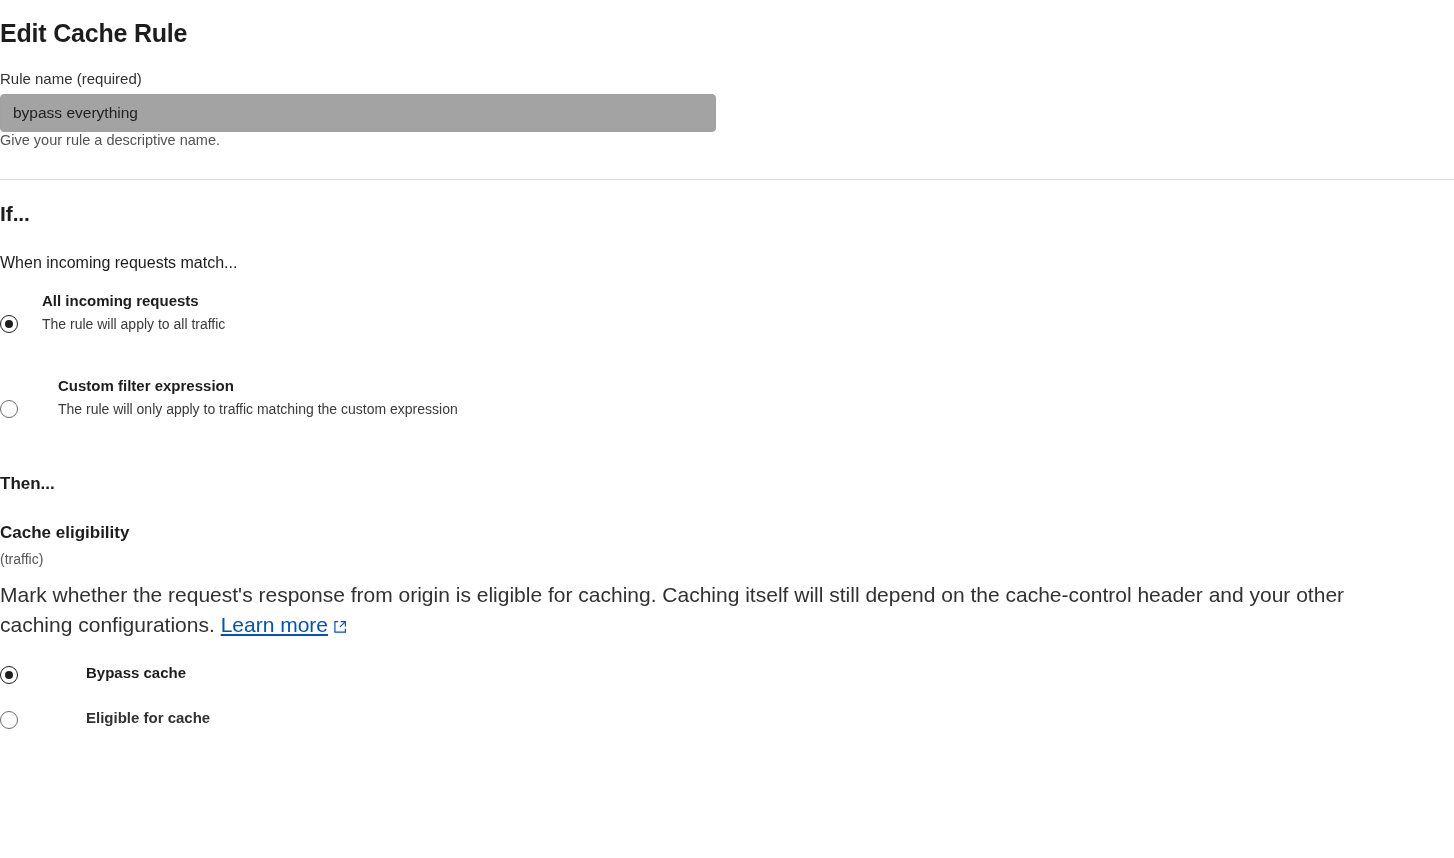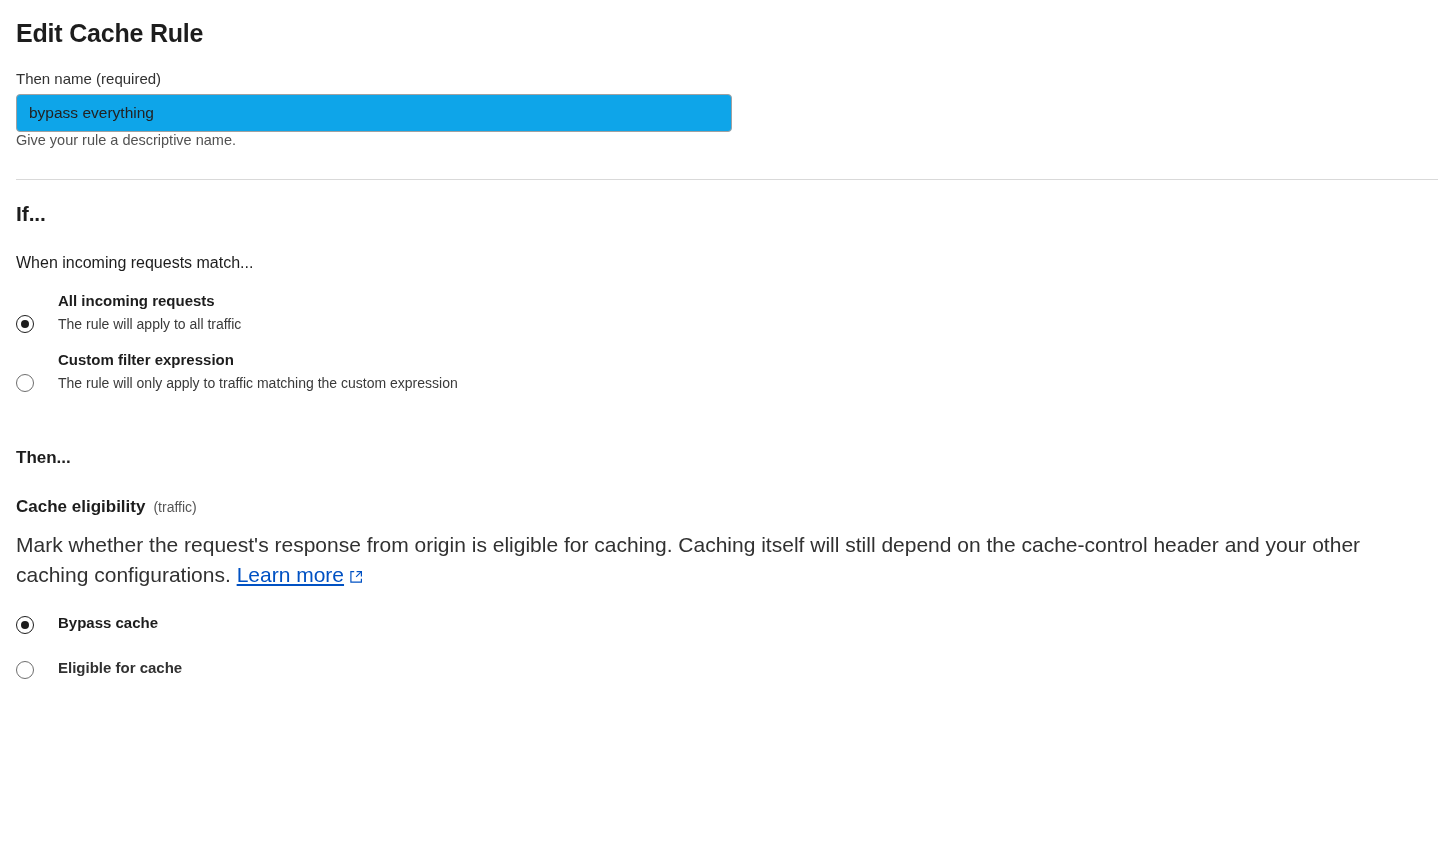--- a/index.html
+++ b/index.html
@@ -9,21 +9,21 @@
     background: #ffffff;
     font-family: "Liberation Sans", sans-serif;
     color: #1d1d1d;
   }
   .page {
     width: 1454px;
     height: 858px;
     background: #ffffff;
     position: relative;
     overflow: hidden;
-    padding: 0 16px;
+    padding: 0 0;
   }
   .page-title {
     font-size: 25px;
     font-weight: bold;
     letter-spacing: -0.2px;
     color: #1d1d1d;
     margin: 18px 0 0 0;
     line-height: 1.2;
   }
   .field-label {
@@ -34,21 +34,21 @@
   }
   .text-input {
     width: 716px;
     height: 38px;
     border: 1px solid #a1a1a1;
     border-radius: 4px;
     padding: 0 12px;
     font-size: 15.5px;
     color: #222;
     font-family: "Liberation Sans", sans-serif;
-    background: #0ea5e9;
+    background: #a3a3a3;
     outline: none;
     display: block;
   }
   .help-text {
     font-size: 14.5px;
     color: #525252;
   }
   .divider {
     border: none;
     border-top: 1px solid #d9d9d9;
@@ -67,21 +67,21 @@
     font-weight: normal;
     color: #1d1d1d;
     margin-top: 28px;
   }
   .radio-group { margin-top: 20px; }
   .radio-row {
     display: flex;
     align-items: flex-end;
     margin-bottom: 0px;
   }
-  .radio-row + .radio-row { margin-top: 18px; }
+  .radio-row + .radio-row { margin-top: 44px; gap: 16px; }
   .radio {
     width: 18px;
     height: 18px;
     border-radius: 50%;
     border: 1.6px solid #6e6e6e;
     background: #fff;
     flex: 0 0 auto;
     margin-top: 2px;
     position: relative;
   }
@@ -115,20 +115,21 @@
     font-size: 17px;
     font-weight: bold;
     color: #1d1d1d;
     margin-top: 56px;
   }
   .cache-label-row {
     margin-top: 29px;
     display: flex;
     align-items: baseline;
     gap: 8px;
+    flex-direction: column;
   }
   .cache-label {
     font-size: 17px;
     font-weight: bold;
     color: #1d1d1d;
   }
   .cache-required {
     font-size: 14px;
     color: #565656;
   }
@@ -146,31 +147,32 @@
   }
   .ext-icon {
     display: inline-block;
     vertical-align: -2px;
     margin-left: 5px;
   }
   .radio-group-simple { margin-top: 18px; }
   .radio-row-simple {
     display: flex;
     align-items: center;
+    gap: 44px;
   }
   .radio-row-simple + .radio-row-simple { margin-top: 25px; }
 </style>
 </head>
 <body>
 
 <div class="page">
 
   <h1 class="page-title">Edit Cache Rule</h1>
 
-  <div class="field-label">Then name (required)</div>
+  <div class="field-label">Rule name (required)</div>
   <input class="text-input" type="text" value="bypass everything" style="">
   <div class="help-text">Give your rule a descriptive name.</div>
 
   <hr class="divider">
 
   <h2 class="section-heading">If...</h2>
 
   <div class="subsection-heading">When incoming requests match...</div>
 
   <div class="radio-group">

